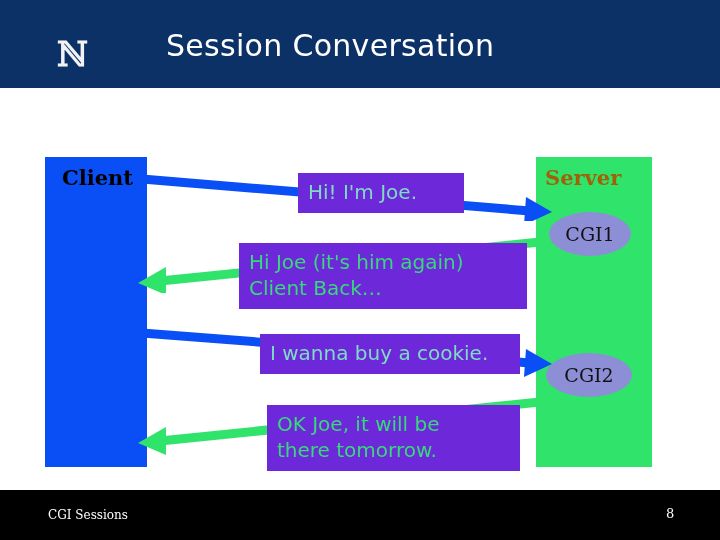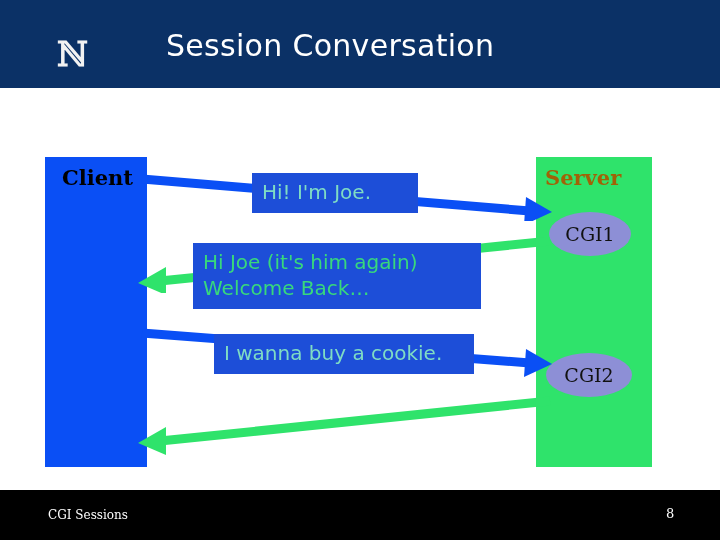--- a/index.html
+++ b/index.html
@@ -73,27 +73,28 @@
     font-size:19px;font-weight:400;
   }
   .cgi1{left:549px;top:117px;width:82px;height:44px;}
   .cgi2{left:546px;top:258px;width:86px;height:44px;}
 
   
   .arrow{position:absolute;height:0;}
 
   .msg{
     position:absolute;
-    background:#1d4ed8;
+    background:#6d28d9;
     color:#8fe3c0;
     font-family:"DejaVu Sans", sans-serif;
     font-size:20px;
     line-height:26px;
     padding:6px 10px 8px 10px;
     white-space:pre-line;
+    margin-left:46px;
   }
   .msg.green{color:#38d87c;}
   .msg.cyan{color:#7fdcc4;}
 
   
   .footer{
     position:absolute;left:0;top:490px;width:720px;height:50px;
     background:#000000;
   }
   .footer-left{
@@ -146,20 +147,22 @@
     <polygon points="386,22 412,37 384,50" fill="#0a4ff5"></polygon>
   </svg>
 
   <svg class="arrow" style="left:130px;top:300px;width:430px;height:60px;">
     <line x1="420" y1="6" x2="30" y2="46" stroke="#2fe36b" stroke-width="9"></line>
     <polygon points="36,32 8,48 36,60" fill="#2fe36b"></polygon>
   </svg>
 
   <div class="msg cyan" style="left:252px;top:78px;width:146px;">Hi! I'm Joe.</div>
   <div class="msg green" style="left:193px;top:148px;width:268px;">Hi Joe (it's him again)
-Welcome Back…</div>
+Client Back…</div>
   <div class="msg cyan" style="left:214px;top:239px;width:240px;">I wanna buy a cookie.</div>
+  <div class="msg green" style="left:221px;top:310px;width:233px;">OK Joe, it will be
+there tomorrow.</div>
 
 </div>
 
 <div class="footer"></div>
 <div class="footer-left">CGI Sessions</div>
 <div class="footer-right">8</div>
 
 </body></html>

